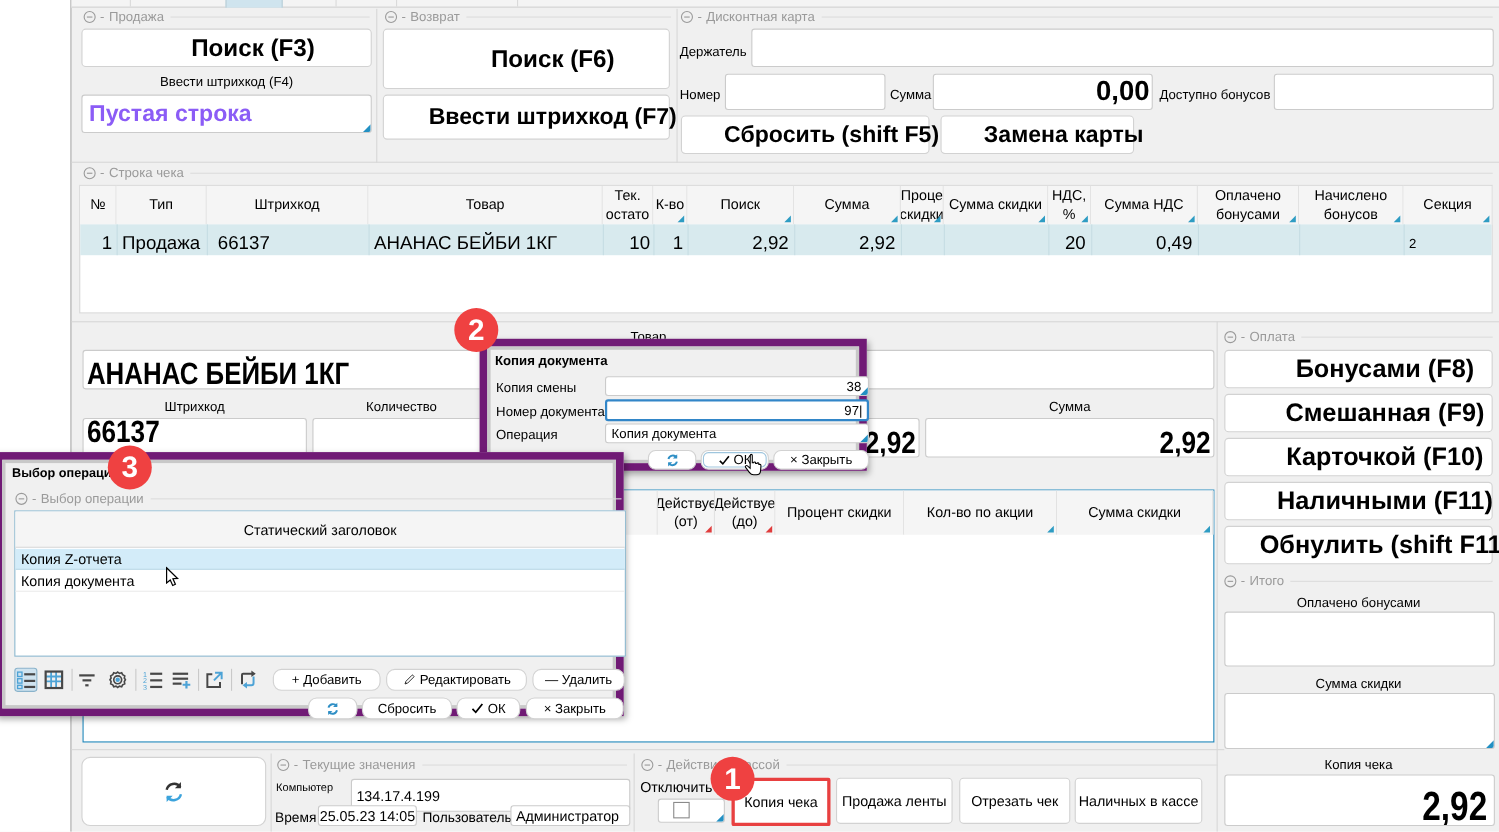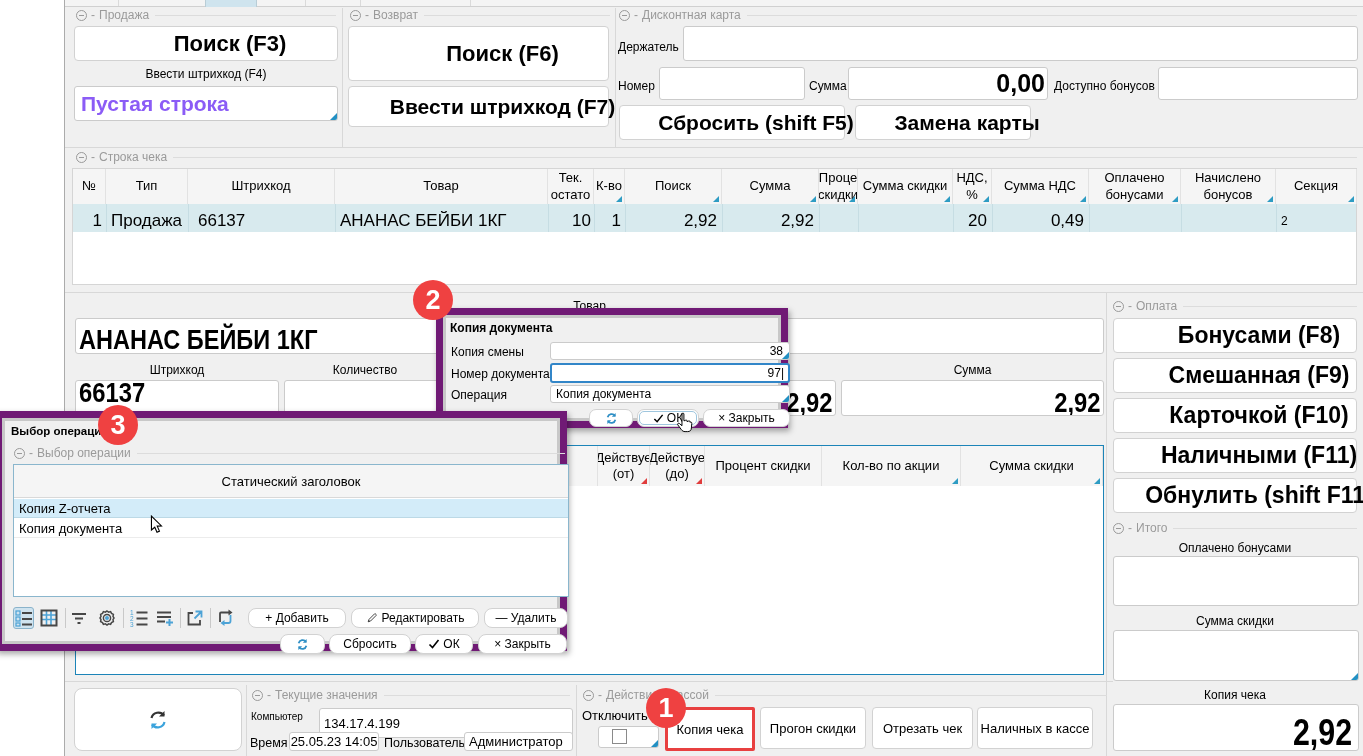--- a/index.html
+++ b/index.html
@@ -204,21 +204,21 @@
 <div class="lbl" style="left:250px;top:736px;font-size:12.5px;">Время</div>
 <div class="inp c" style="left:289px;top:732px;width:90px;height:19px;font-size:13px;">25.05.23 14:05</div>
 <div class="lbl" style="left:384px;top:736px;font-size:12.5px;">Пользователь</div>
 <div class="inp" style="left:464px;top:732px;width:109px;height:19px;font-size:13px;padding-left:4px;">Администратор</div>
 <div class="vsep" style="left:576px;top:685px;height:71px;"></div>
 <div class="cap" style="left:583px;top:688px;width:524px;"><span class="cmin"></span><span class="cdash">-</span>Действия с кассой<span class="cline"></span></div>
 <div class="lbl" style="left:582px;top:708px;font-size:13px;">Отключить Ф</div>
 <div class="inp tri" style="left:598px;top:726px;width:61px;height:22px;"></div>
 <div class="abs" style="left:612px;top:729px;width:15px;height:15px;border:1px solid #8a8a8a;background:#fff;"></div>
 <button class="btn" style="left:665px;top:707px;width:90px;height:44px;font-size:13px;border:3px solid #e84040;border-radius:2px;">Копия чека</button>
-<button class="btn" style="left:760px;top:707px;width:106px;height:42px;font-size:13px;">Прогон скидки</button>
+<button class="btn" style="left:760px;top:707px;width:106px;height:42px;font-size:13px;">Продажа ленты</button>
 <button class="btn" style="left:872px;top:707px;width:101px;height:42px;font-size:13px;">Отрезать чек</button>
 <button class="btn" style="left:977px;top:707px;width:116px;height:42px;font-size:13px;">Наличных в кассе</button>
 
 <div class="dlg" style="left:436px;top:308px;width:352px;height:120px;">
  <div class="dlgframe"></div>
  <div class="dlgtitle" style="left:7px;top:6px;">Копия документа</div>
  <div class="lbl" style="left:8px;top:30px;">Копия смены</div>
  <div class="inp r tri" style="left:107px;top:27px;width:240px;height:18px;font-size:12px;padding-right:6px;">38</div>
  <div class="lbl" style="left:8px;top:52px;">Номер документа</div>
  <div class="inp r" style="left:107px;top:48px;width:240px;height:20px;font-size:12px;padding-right:4px;border:2px solid #3286c8;">97|</div>

